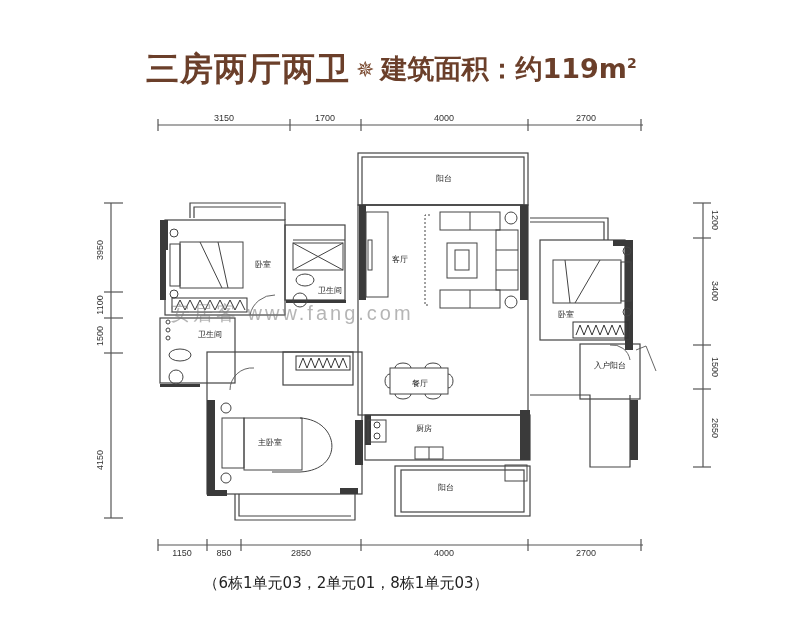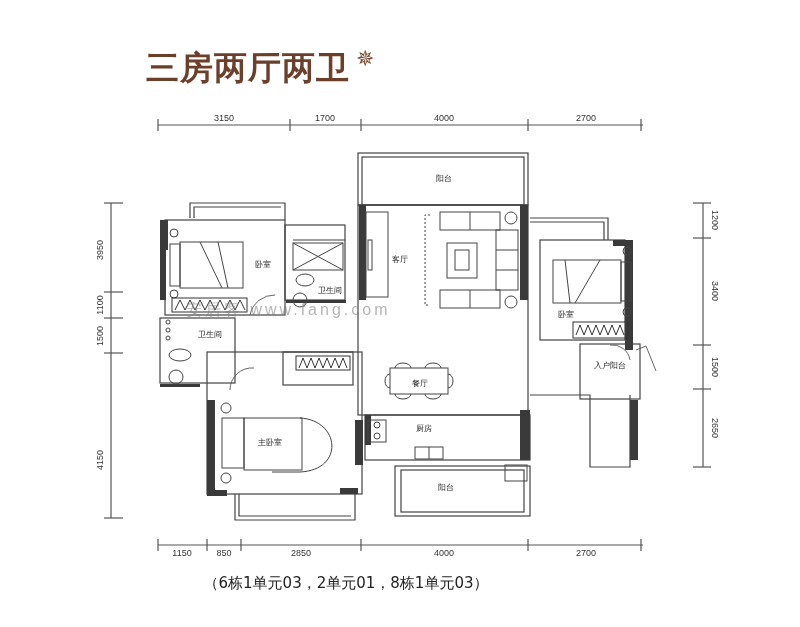--- a/index.html
+++ b/index.html
@@ -1,33 +1,34 @@
 <!DOCTYPE html>
 <html><head>
 <meta charset="utf-8">
 <style>
   html,body{margin:0;padding:0;background:#fff;}
   body{width:800px;height:627px;position:relative;overflow:hidden;font-family:"DejaVu Sans",sans-serif;}
-  .title{position:absolute;left:146px;top:46px;height:46px;display:flex;align-items:flex-start;color:#6b3f2a;font-weight:bold;}
+  .title{position:absolute;left:146px;top:46px;height:46px;display:flex;align-items:center;color:#6b3f2a;font-weight:bold;}
   .title .t1{font-size:33px;letter-spacing:1px;}
   .title .orn{font-size:22px;margin:0 6px;color:#7a4a30;}
   .title .t2{font-size:27px;}
   .title sup{font-size:14px;}
   svg{position:absolute;left:0;top:0;}
   .dimtxt{font-family:"Liberation Sans",sans-serif;font-size:9px;fill:#333;}
   .room{font-family:"DejaVu Sans",sans-serif;font-size:8px;fill:#222;}
   .subtitle{position:absolute;left:0;width:692px;top:574px;text-align:center;font-size:15px;color:#222;}
-  .wm{position:absolute;left:186px;top:300px;font-size:16px;color:rgba(120,120,120,0.55);letter-spacing:3px;font-family:"Liberation Sans",sans-serif;}
+  .wm{position:absolute;left:170px;top:300px;font-size:20px;color:rgba(120,120,120,0.55);letter-spacing:3px;font-family:"Liberation Sans",sans-serif;}
 </style>
 </head>
 <body>
 
 <div class="title">
   <span class="t1">三房两厅两卫</span>
   <span class="orn">✵</span>
+  <span class="t2"><span>建筑面积：约119m</span><sup>2</sup></span>
 </div>
 
 <svg width="800" height="627" viewBox="0 0 800 627">
 
   <g stroke="#555" stroke-width="1.2">
     <line x1="158" y1="125" x2="643" y2="125"></line>
     <line x1="158" y1="119" x2="158" y2="131"></line>
     <line x1="290" y1="119" x2="290" y2="131"></line>
     <line x1="361" y1="119" x2="361" y2="131"></line>
     <line x1="528" y1="119" x2="528" y2="131"></line>

